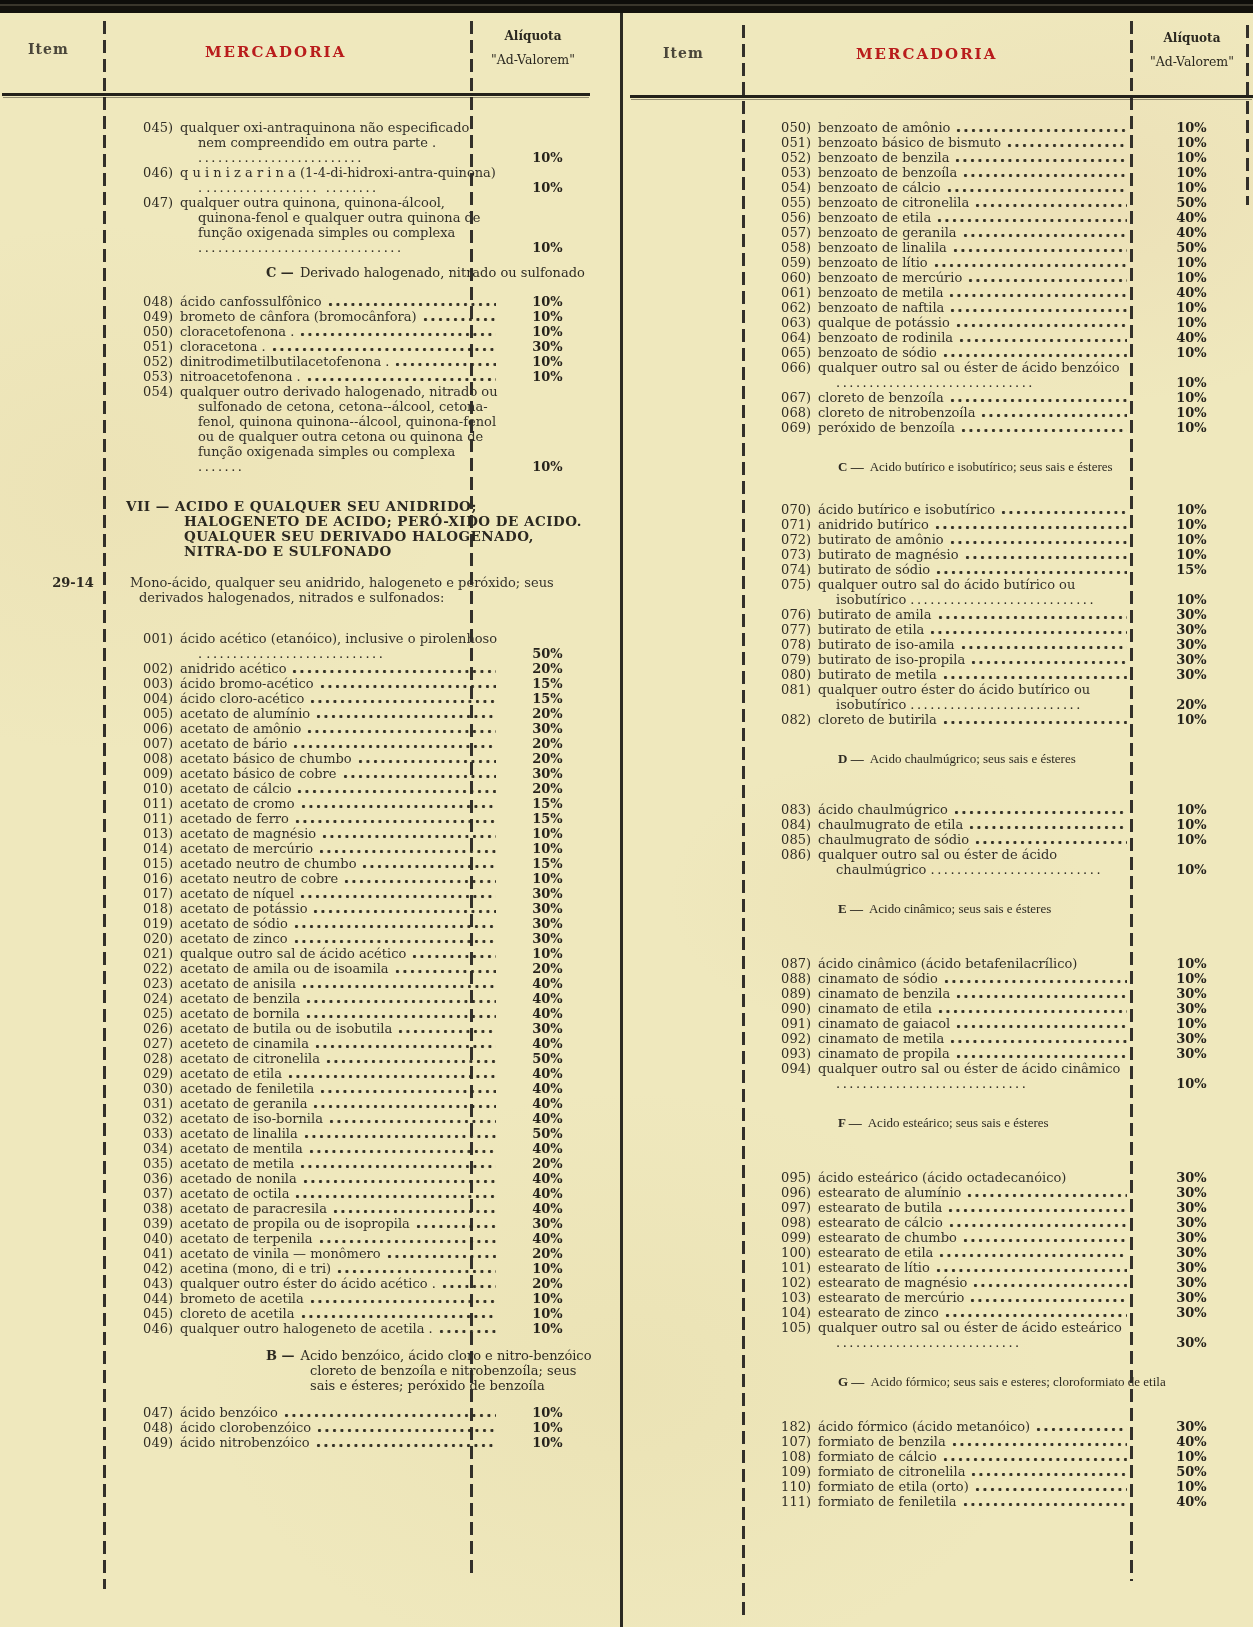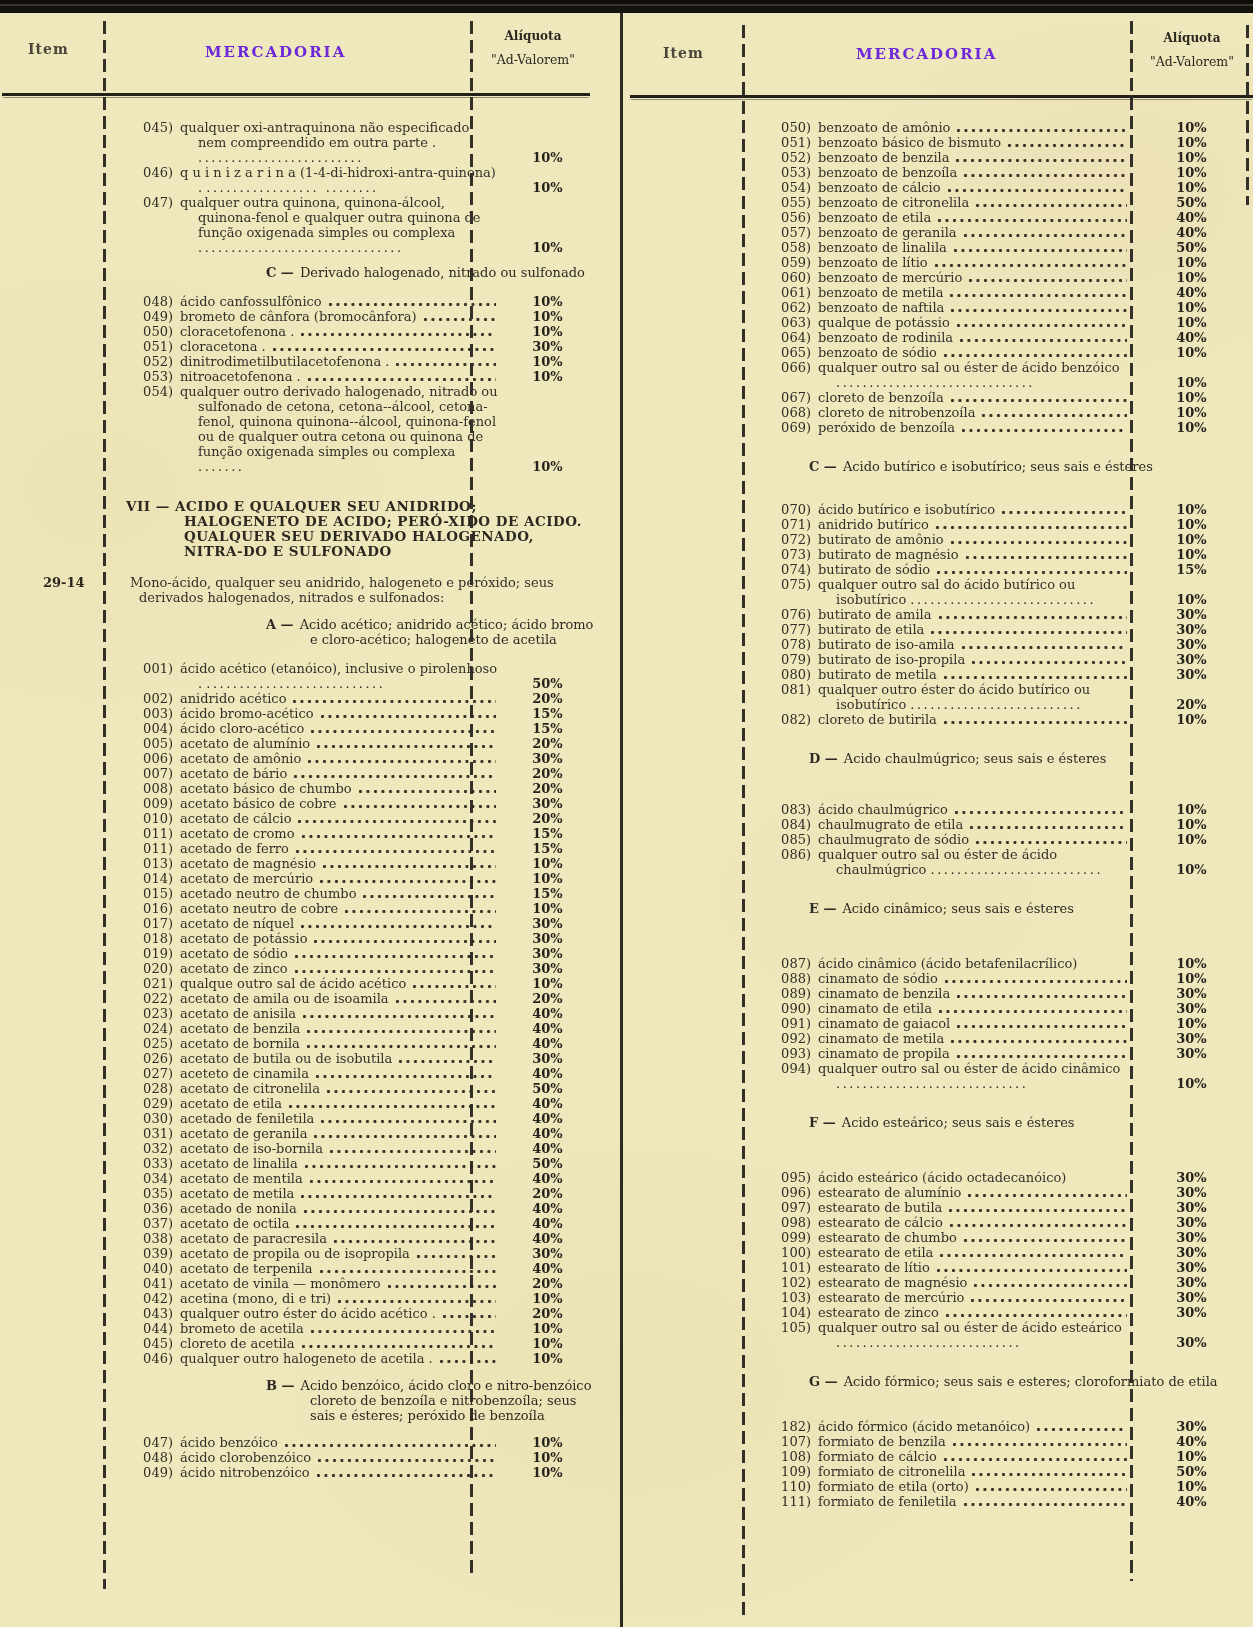--- a/index.html
+++ b/index.html
@@ -18,21 +18,21 @@
     background:linear-gradient(#0e0d0a 0 4px,#3a362c 4px 6px,#14120d 6px 13px);}
   .tbl{position:absolute;top:13px;height:1614px;}
   .tbl-left{left:0;width:592px;}
   .tbl-right{left:618px;width:635px;}
   
   .vrule{position:absolute;width:3px;
     background:repeating-linear-gradient(180deg,#33302a 0 13px,rgba(51,48,42,0) 13px 19px);}
   .vrule.solid{background:#2c2a22;width:3px;}
   
   .hdr-item{position:absolute;font-size:14px;letter-spacing:1px;color:#4a463a;font-weight:bold;}
-  .hdr-merc{position:absolute;font-weight:700;font-size:15px;letter-spacing:2px;color:#6d28d9;}
+  .hdr-merc{position:absolute;font-weight:700;font-size:15px;letter-spacing:2px;color:#b91c1c;}
   .hdr-aliq{position:absolute;text-align:center;color:#2b2820;}
   .hdr-aliq .l1{font-weight:700;font-size:12px;display:block;}
   .hdr-aliq .l2{font-size:12.5px;display:block;margin-top:9px;}
   .hsep{position:absolute;height:3px;background:#23211a;box-shadow:0 3px 0 -1px rgba(35,33,26,.45);}
   
   .body{position:absolute;top:107px;}
   .tbl-left .body{left:116px;width:480px;}
   .tbl-right .body{left:124px;width:511px;}
   .row{display:grid;align-items:start;}
   .tbl-left .row{grid-template-columns:64px 1fr 97px;}
@@ -43,27 +43,27 @@
   .desc.flexline .t{flex:0 1 auto;}
   .desc.block{padding-left:18px;text-indent:-18px;}
   .lead{flex:1 1 10px;min-width:10px;margin:0 3px 2px 6px;align-self:flex-end;height:5px;
     background-image:radial-gradient(circle at 2.5px 2.5px, rgba(43,40,30,.95) 1.35px, rgba(43,40,30,0) 1.8px);
     background-size:7.5px 5px;background-repeat:repeat-x;background-position:left bottom;}
   .lead.hidden{visibility:hidden;}
   .dotstr{letter-spacing:2.5px;color:#2f2c24;}
   .rate{align-self:end;text-align:center;font-weight:700;font-size:13px;line-height:15px;color:#26231c;}
   .sec{font-size:13px;line-height:15px;color:#2d2a22;}
   .tbl-left .sec{padding-left:150px;}
-  .tbl-right .sec{padding-left:67px;}
+  .tbl-right .sec{padding-left:96px;font-family:Liberation Serif, serif;}
   .sec .inner{display:block;padding-left:44px;text-indent:-44px;}
   .sec .lbl{font-weight:700;padding-right:6px;}
   .chap{font-weight:700;font-size:13.5px;line-height:15px;letter-spacing:.5px;color:#2b2820;
     padding-left:68px;text-indent:-58px;margin-top:7px;}
   .intro{position:relative;font-size:13px;line-height:15px;padding-left:23px;text-indent:-9px;color:#33302a;}
-  .intro .mno{position:absolute;left:-73px;top:0;width:60px;text-align:left;font-weight:700;
+  .intro .mno{position:absolute;left:-73px;top:0;width:60px;text-align:center;font-weight:700;
     text-indent:0;color:#2b2820;}
   .gap{width:100%;}
 </style>
 </head>
 <body>
 
 <div class="topbar"></div>
 
 <div class="tbl tbl-left">
   <div class="vrule" style="left:103px;top:8px;height:1568px;"></div>
@@ -147,23 +147,20 @@
       <div class="row">
         <span class="num">054)</span>
         <span class="desc block">qualquer outro derivado halogenado, nitrado ou sulfonado de cetona, cetona--álcool, cetona-fenol, quinona quinona--álcool, quinona-fenol ou de qualquer outra cetona ou quinona de função oxigenada simples ou complexa <span class="dotstr">.......</span></span>
         <span class="rate">10%</span>
       </div>
       <div class="gap" style="height: 18px;"></div>
       <div class="chap"><span class="lbl">VII — </span>ACIDO E QUALQUER SEU ANIDRIDO; HALOGENETO DE ACIDO; PERÓ-XIDO DE ACIDO. QUALQUER SEU DERIVADO HALOGENADO, NITRA-DO E SULFONADO</div>
       <div class="gap" style="height: 16px;"></div>
       <div class="intro"><span class="mno">29-14</span>Mono-ácido, qualquer seu anidrido, halogeneto e peróxido; seus derivados halogenados, nitrados e sulfonados:</div>
       <div class="gap" style="height: 12px;"></div>
-      <div class="sec">
-        <span class="inner"><span class="lbl">A —</span>Acido acético; anidrido acético; ácido bromo e cloro-acético; halogeneto de acetila</span>
-      </div>
       <div class="gap" style="height: 14px;"></div>
       <div class="row">
         <span class="num">001)</span>
         <span class="desc block">ácido acético (etanóico), inclusive o pirolenhoso . <span class="dotstr">...........................</span></span>
         <span class="rate">50%</span>
       </div>
       <div class="row">
         <span class="num">002)</span>
         <span class="desc flexline">
           <span class="t">anidrido acético</span>

